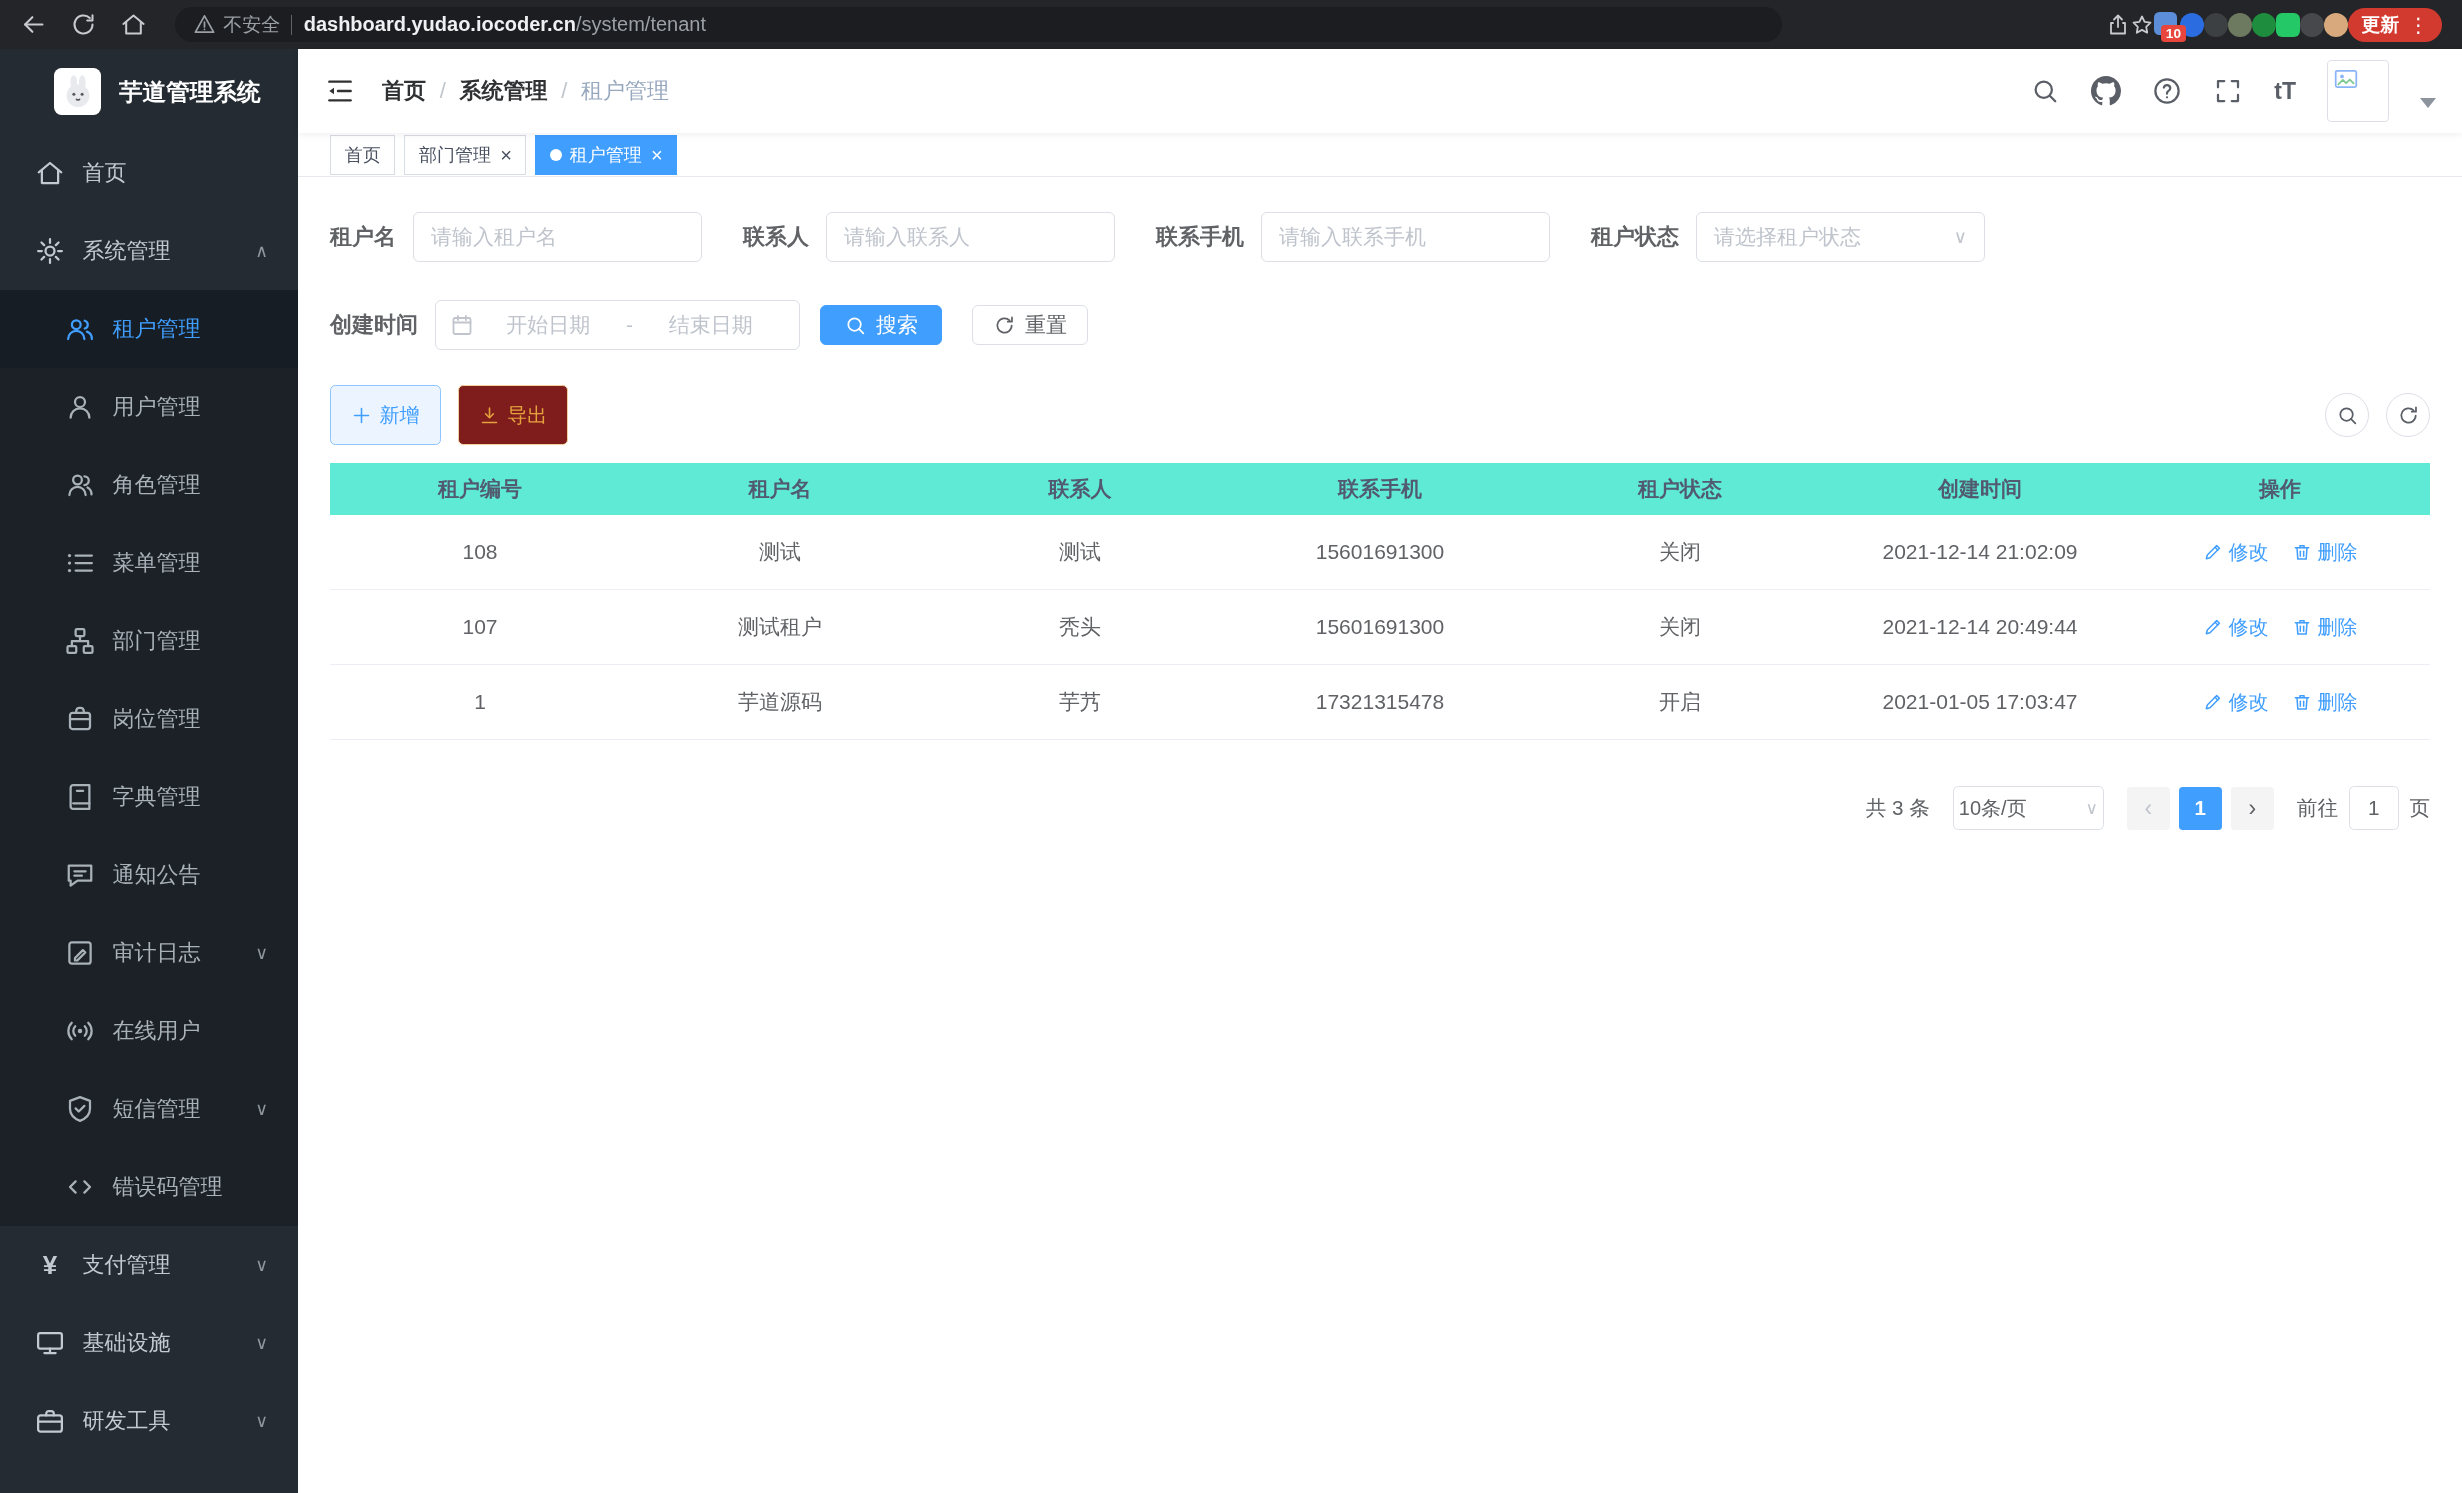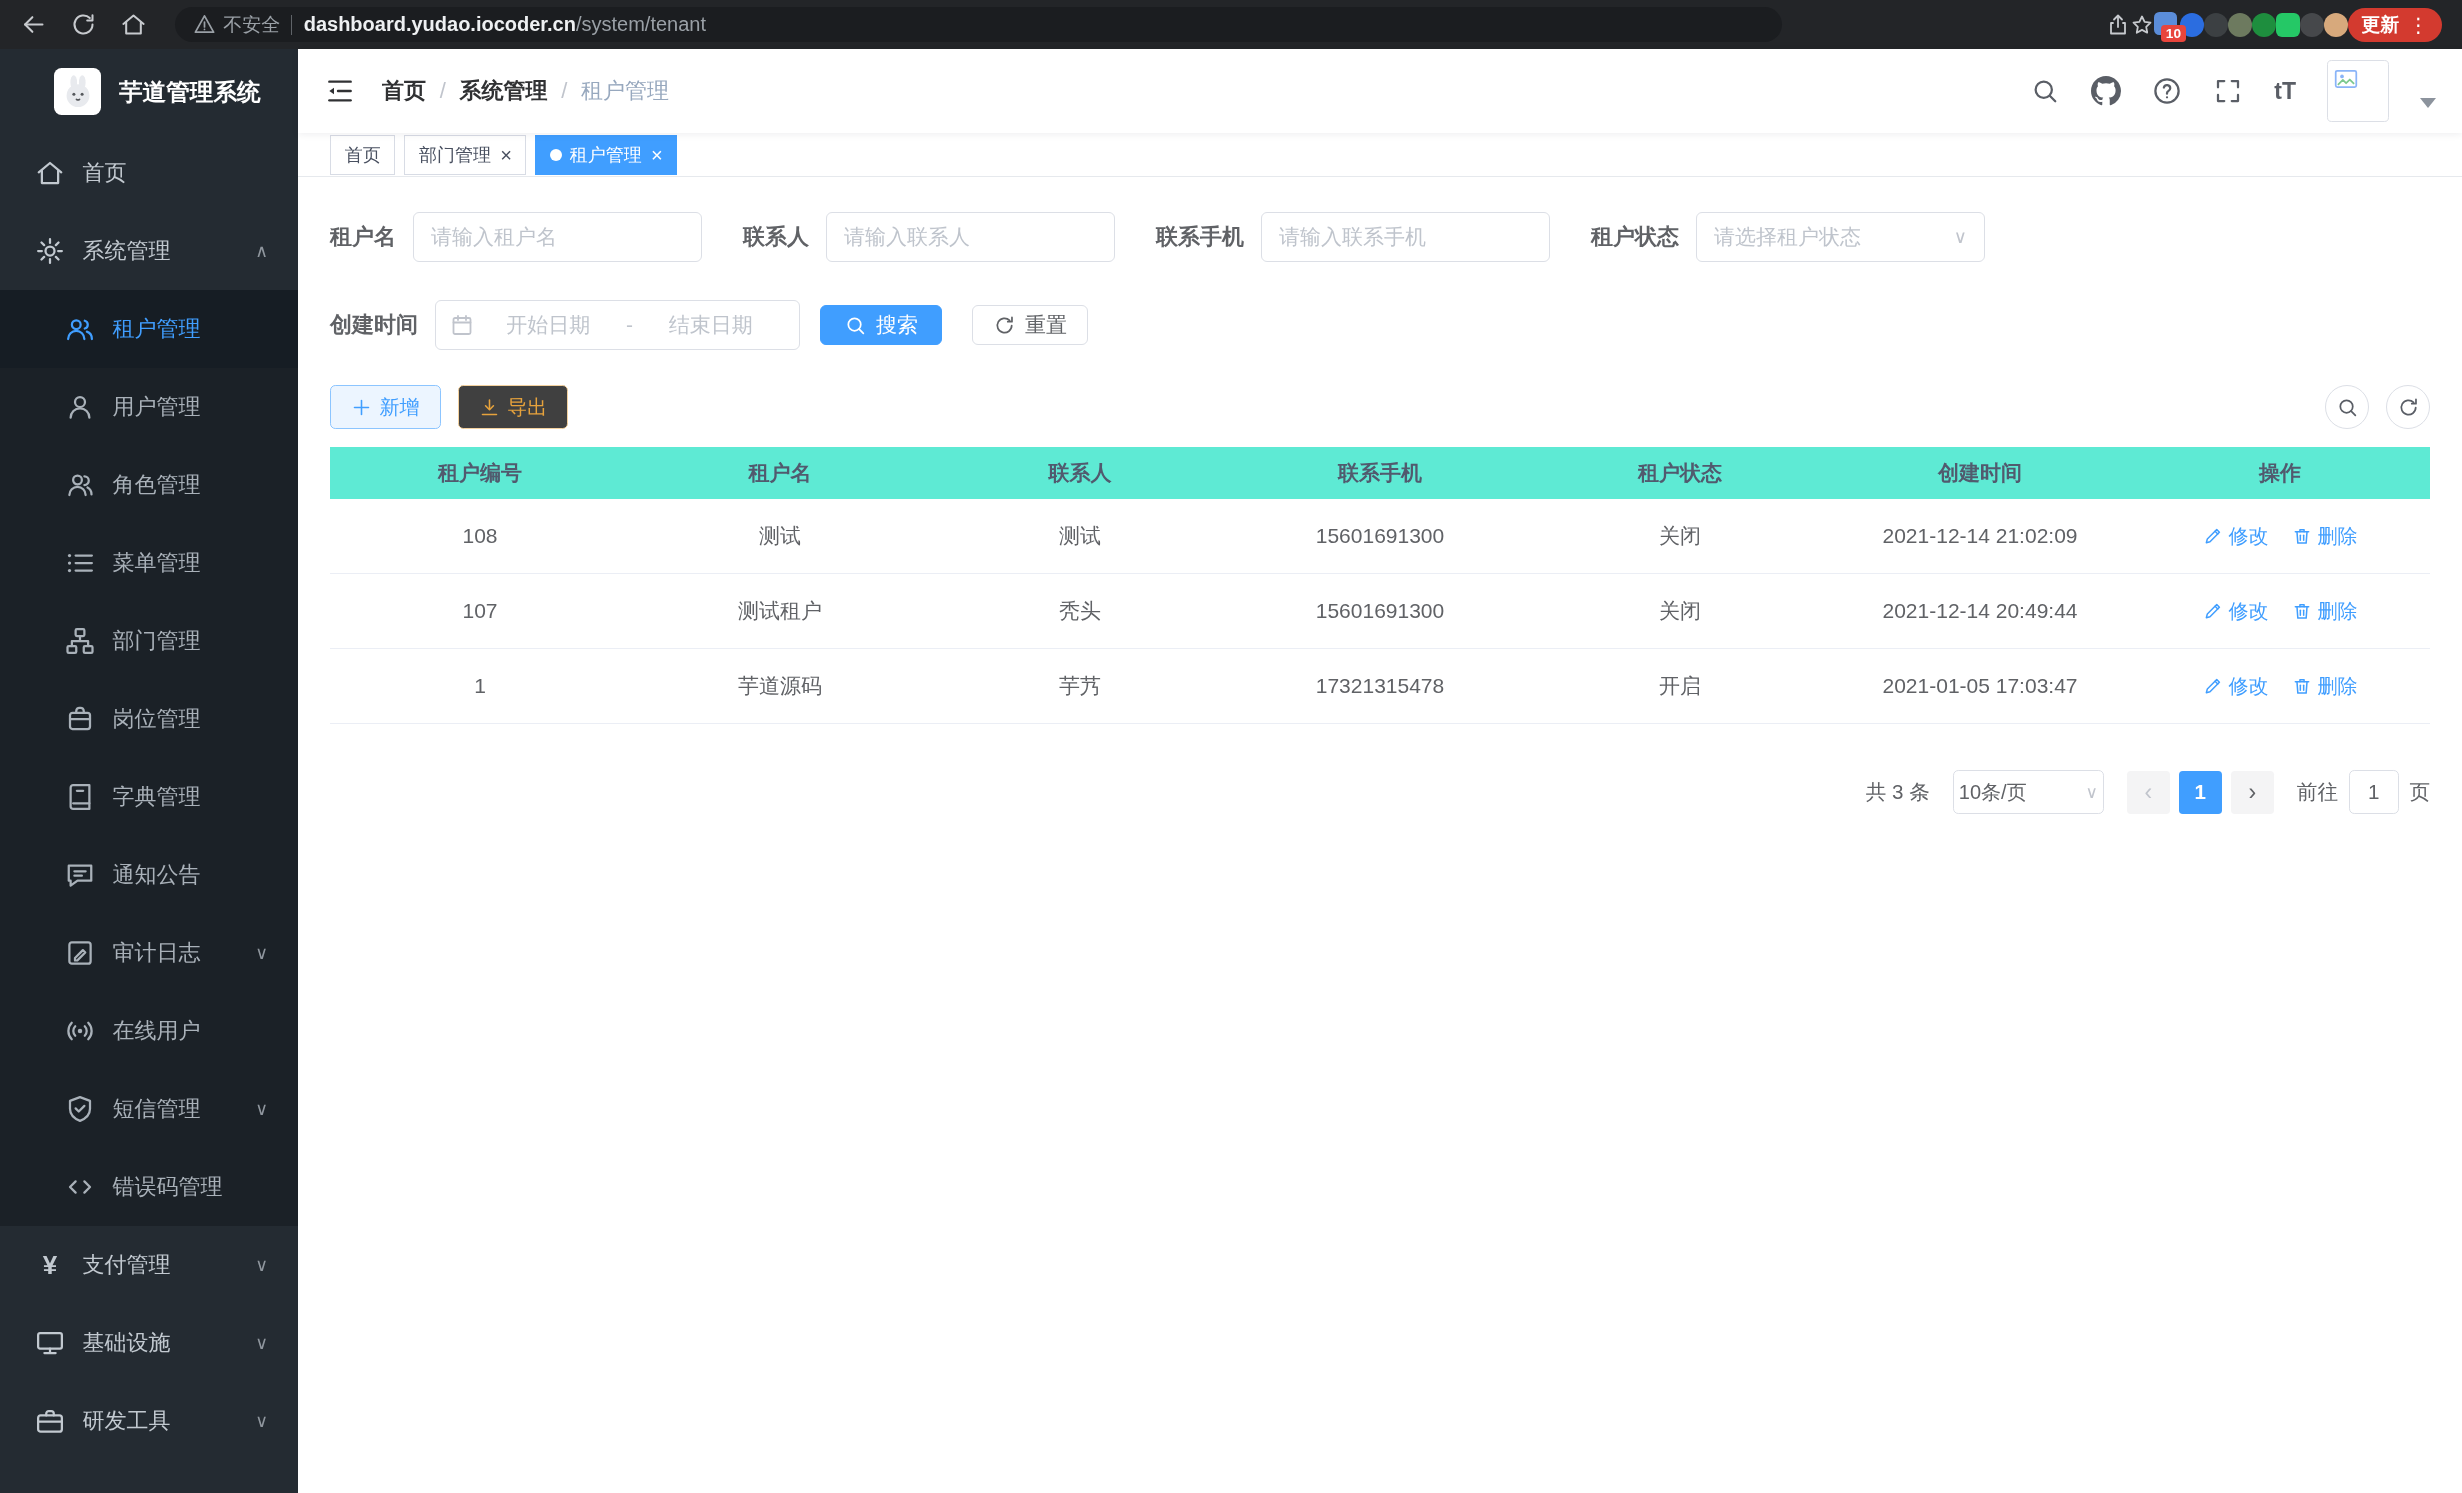--- a/index.html
+++ b/index.html
@@ -80,24 +80,24 @@
   .dr-ic{width:24px;height:24px;color:#c0c4cc;flex:0 0 auto}
   .dr-ph{flex:1;text-align:center;color:#bfc4cc;font-size:21px}
   .dr-sep{color:#bfc4cc;font-size:21px;padding:0 3px}
   .btn{height:40px;border-radius:6px;display:inline-flex;align-items:center;justify-content:center;font-size:21px;cursor:pointer;border:1.5px solid transparent}
   .btn .b-ic{width:23px;height:23px;margin-right:9px}
   .btn-search{background:#409eff;color:#fff;border-color:#409eff;padding:0 23px;margin-left:20px}
   .btn-reset{background:#fff;color:#606266;border-color:#dcdfe6;padding:0 20px;margin-left:30px}
 
   
   .toolbar{display:flex;align-items:center;margin-top:35px}
-  .btn-sm{height:44px;border-radius:5.3px;display:inline-flex;align-items:center;font-size:20px;padding:0 20px;cursor:pointer;border:1.5px solid}
+  .btn-sm{height:60px;border-radius:5.3px;display:inline-flex;align-items:center;font-size:20px;padding:0 20px;cursor:pointer;border:1.5px solid}
   .btn-sm .b-ic{width:21px;height:21px;margin-right:7.6px}
   .btn-add{background:#ecf5ff;border-color:#8cc5ff;color:#409eff}
-  .btn-export{background:#404040;border-color:#f3d19e;color:#e6a23c;margin-left:17px}
+  .btn-export{background:#7f1d1d;border-color:#f3d19e;color:#e6a23c;margin-left:17px}
   .toolbar-right{margin-left:auto;display:flex;align-items:center;gap:17px}
   .mini-btn{width:44px;height:44px;border-radius:50%;border:1.5px solid #dcdfe6;background:#fff;display:flex;align-items:center;justify-content:center;color:#5a5e66;cursor:pointer}
   .mini-btn .b-ic{width:23px;height:23px}
 
   
   .table{margin-top:18px;width:100%;font-size:21px}
   .thead,.tr{display:grid;grid-template-columns:repeat(7,1fr)}
   .thead{background:#5eead4}
   .th{height:52px;display:flex;align-items:center;justify-content:center;color:#515a6e;font-weight:700}
   .td{height:74px;display:flex;align-items:center;justify-content:center;color:#606266}

